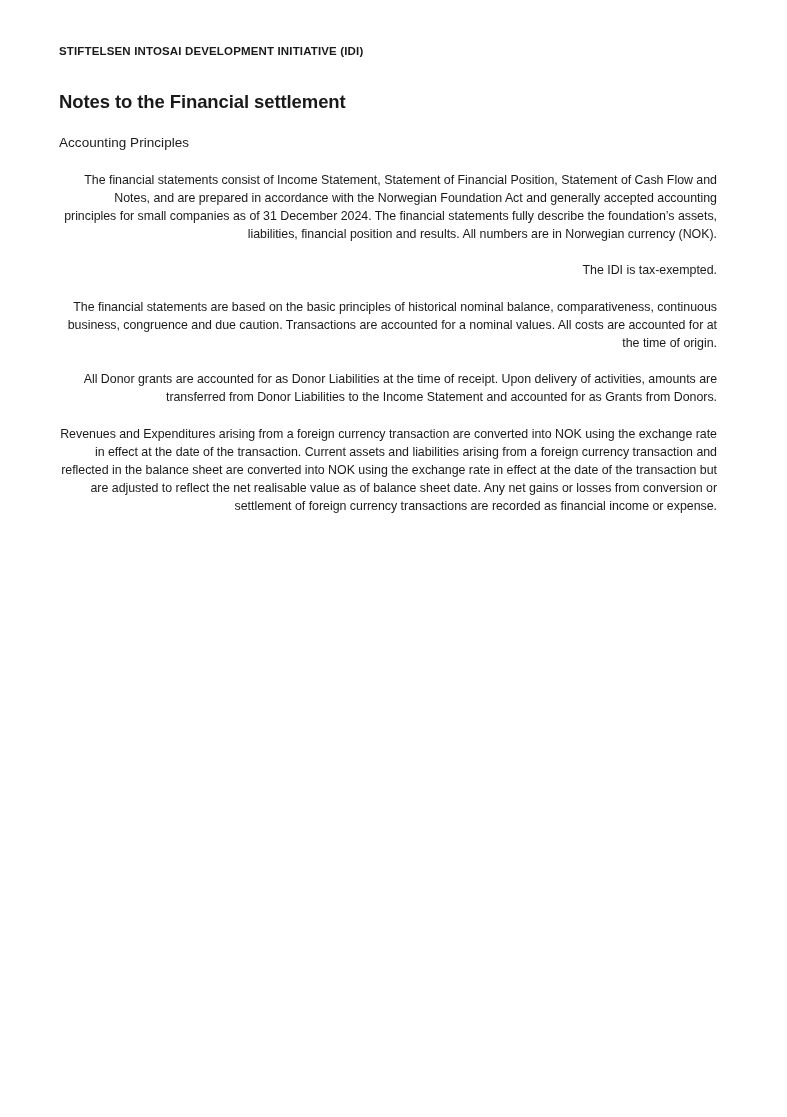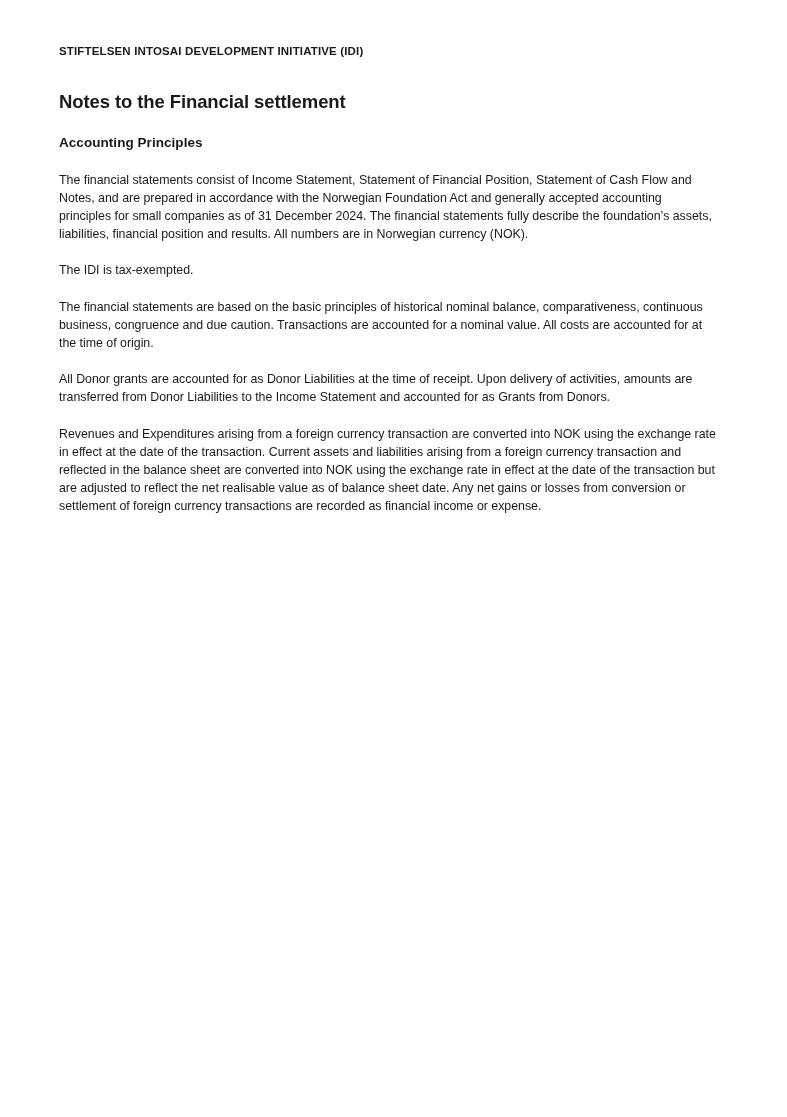--- a/index.html
+++ b/index.html
@@ -42,33 +42,33 @@
   }
   .page-title {
     font-size: 18.5px;
     font-weight: bold;
     line-height: 22px;
     letter-spacing: -0.1px;
     margin: 32px 0 0 0;
   }
   .section-heading {
     font-size: 13.5px;
-    font-weight: bold;
+    font-weight: normal;
     line-height: 17px;
     letter-spacing: 0.05px;
     margin: 21px 0 12px 0;
   }
   .body-block {
     margin-top: 20px;
   }
   p.para {
     font-size: 12.4px;
     line-height: 18.2px;
     margin: 0 0 18px 0;
-    text-align: left;
+    text-align: right;
     letter-spacing: -0.02px;
   }
   p.para:last-child {
     margin-bottom: 0;
   }
 </style>
 </head>
 <body>
 
 <div class="page">
@@ -78,19 +78,19 @@
       <span class="org-name">STIFTELSEN INTOSAI DEVELOPMENT INITIATIVE (IDI)</span>
     </div>
 
     <h1 class="page-title">Notes to the Financial settlement</h1>
 
     <h2 class="section-heading">Accounting Principles</h2>
 
     <div class="body-block">
       <p class="para">The financial statements consist of Income Statement, Statement of Financial Position, Statement of Cash Flow and Notes, and are prepared in accordance with the Norwegian Foundation Act and generally accepted accounting principles for small companies as of 31 December 2024. The financial statements fully describe the foundation’s assets, liabilities, financial position and results. All numbers are in Norwegian currency (NOK).</p>
       <p class="para">The IDI is tax-exempted.</p>
-      <p class="para">The financial statements are based on the basic principles of historical nominal balance, comparativeness, continuous business, congruence and due caution. Transactions are accounted for a nominal value. All costs are accounted for at the time of origin.</p>
+      <p class="para">The financial statements are based on the basic principles of historical nominal balance, comparativeness, continuous business, congruence and due caution. Transactions are accounted for a nominal values. All costs are accounted for at the time of origin.</p>
       <p class="para">All Donor grants are accounted for as Donor Liabilities at the time of receipt. Upon delivery of activities, amounts are transferred from Donor Liabilities to the Income Statement and accounted for as Grants from Donors.</p>
       <p class="para">Revenues and Expenditures arising from a foreign currency transaction are converted into NOK using the exchange rate in effect at the date of the transaction. Current assets and liabilities arising from a foreign currency transaction and reflected in the balance sheet are converted into NOK using the exchange rate in effect at the date of the transaction but are adjusted to reflect the net realisable value as of balance sheet date. Any net gains or losses from conversion or settlement of foreign currency transactions are recorded as financial income or expense.</p>
     </div>
 
   </div>
 </div>
 
 </body></html>

